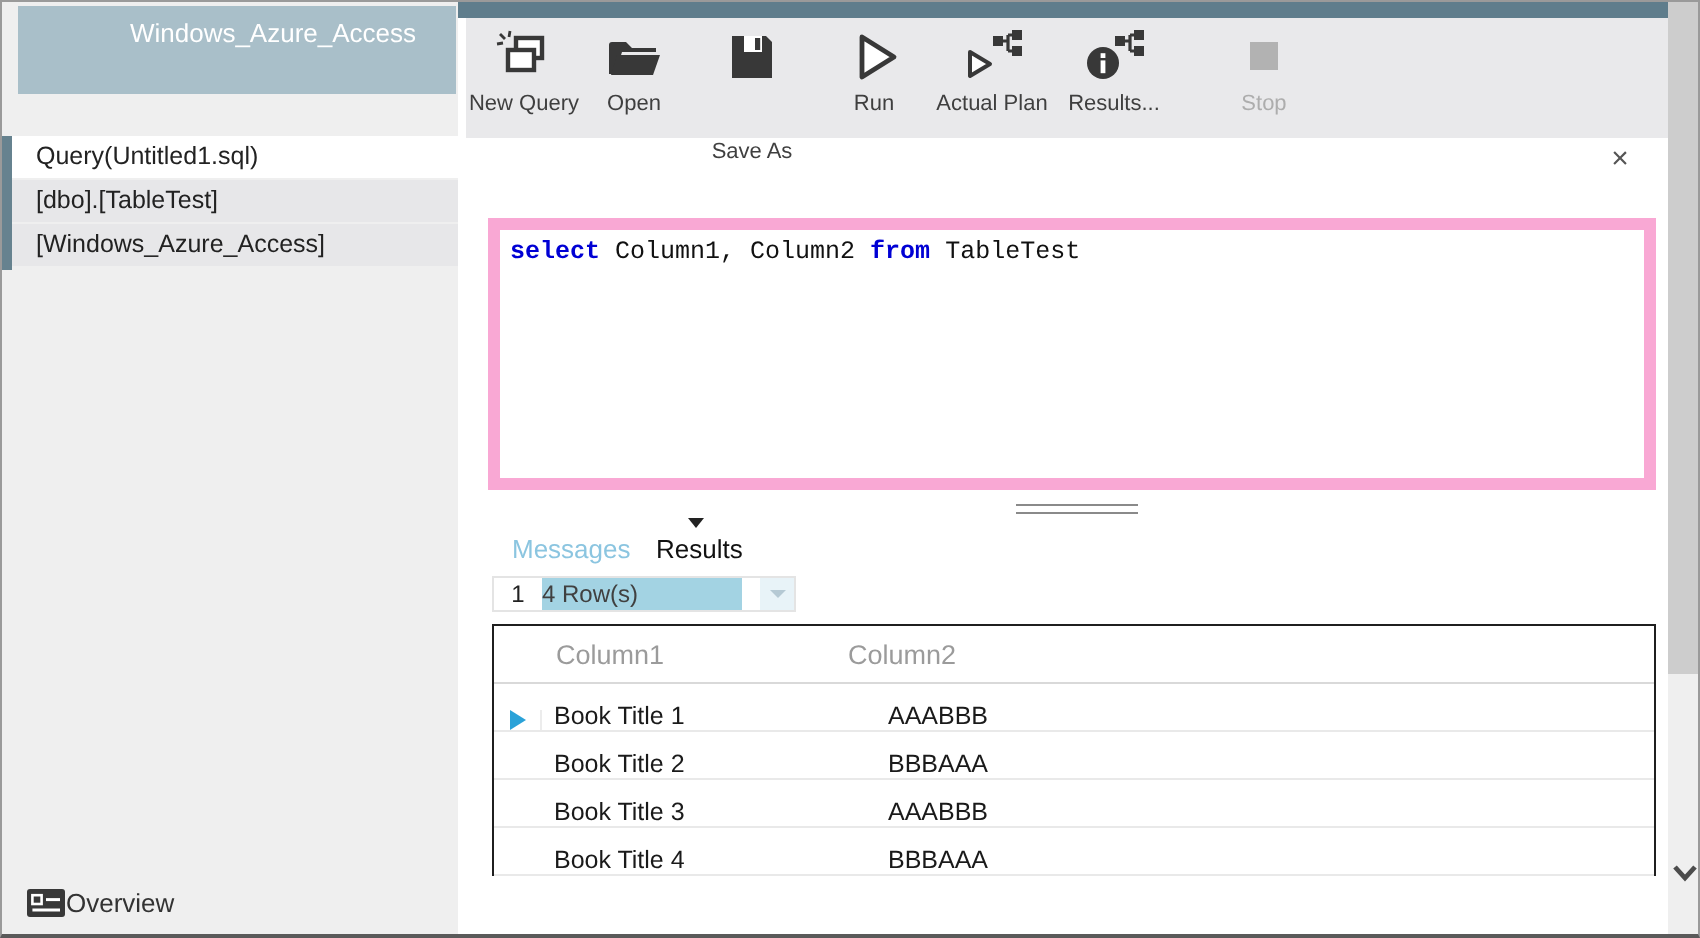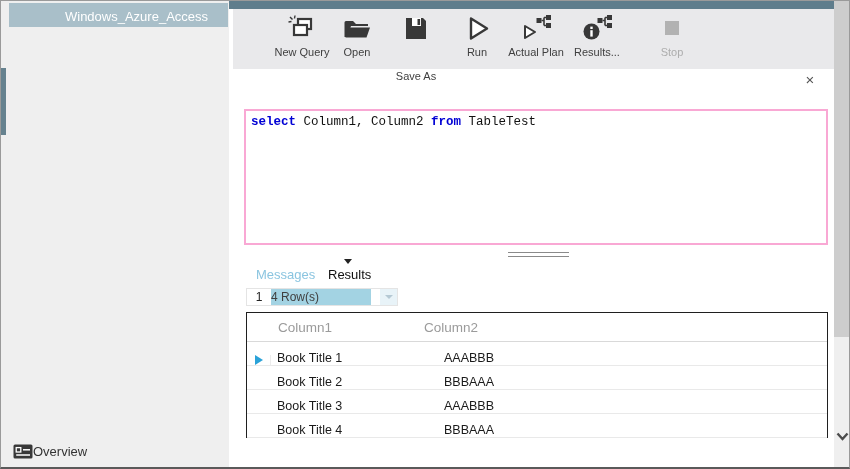--- a/index.html
+++ b/index.html
@@ -3,45 +3,45 @@
 <meta charset="utf-8">
 <style>
   * { box-sizing: border-box; margin: 0; padding: 0; }
   html,body { width:850px; height:469px; }
   body { font-family: "Liberation Sans", sans-serif; background:#fff; }
   .screen { position:relative; width:850px; height:469px; background:#fff; overflow:hidden;
             border:1px solid #9a9a9a; border-bottom:2px solid #5a5a5a; }
 
   
   .sidebar { position:absolute; left:0; top:0; width:228px; height:469px; background:#efefef; }
-  .sidebar-header { position:absolute; left:8px; top:2px; width:219px; height:24px;
+  .sidebar-header { position:absolute; left:8px; top:2px; width:219px; height:44px;
                     background:#a9bfc9; color:#fff; font-size:13px; line-height:28px; text-align:center;padding-left:36px; }
   .section-row { position:absolute; left:10px; top:47px; height:18px; display:flex; align-items:center; gap:6px; }
   .section-title { font-size:13.5px; color:#333; }
   .sidebar-accent { position:absolute; left:0; top:67px; width:5px; height:67px; background:#66828f; }
   .side-items { position:absolute; left:5px; top:67px; width:223px; }
   .side-item { height:21px; line-height:21px; font-size:12.5px; color:#222; padding-left:12px;
                margin-bottom:1px; background:#e7e7e9; cursor:default; white-space:nowrap; overflow:hidden; }
   .side-item.selected { background:#ffffff; }
   .overview-row { position:absolute; left:12px; top:443px; display:flex; align-items:center; }
   .overview-label { font-size:13px; color:#333; }
 
   
   .top-accent { position:absolute; left:228px; top:0; width:605px; height:8px; background:#5f7d8c; }
   .toolbar { position:absolute; left:232px; top:8px; width:601px; height:60px; background:#e9e9eb; }
-  .tbtn { position:absolute; top:5px; display:flex; flex-direction:column; align-items:center; cursor:default;margin-left:40px; }
+  .tbtn { position:absolute; top:5px; display:flex; flex-direction:column; align-items:center; cursor:default; }
   .tbtn .ticon { width:30px; height:30px; }
   .tbtn .tlabel { font-size:11px; color:#3f3f3f; margin-top:2px; white-space:nowrap; }
   .tbtn.disabled .tlabel { color:#adadad; }
   .close-btn { position:absolute; left:800px; top:70px; width:18px; height:18px; font-size:15px;
                color:#555; text-align:center; line-height:18px; cursor:default; }
 
   
   .editor { position:absolute; left:243px; top:108px; width:584px; height:136px;
-            border:2px solid #f9a8d4; background:#fff; }
+            border:6px solid #f9a8d4; background:#fff; }
   .sql-line { padding:4px 0 0 5px; font-family:"Liberation Mono","DejaVu Sans Mono",monospace;
               font-size:12.5px; white-space:pre; color:#111; }
   .sql-line .kw { color:#0000d4; font-weight:bold; }
 
   
   .splitter { position:absolute; left:507px; top:251px; width:61px; height:5px;
               border-top:1.5px solid #8a8a8a; border-bottom:1.5px solid #8a8a8a; cursor:row-resize; }
 
   
   .tab { position:absolute; top:266px; font-size:13px; cursor:default; }
@@ -85,20 +85,25 @@
 </head>
 <body>
 
 <div class="screen">
 
   <div class="sidebar">
     <div class="sidebar-header">Windows_Azure_Access</div>
 
 
     <div class="sidebar-accent"></div>
+    <div class="side-items">
+      <div class="side-item selected">Query(Untitled1.sql)</div>
+      <div class="side-item">[dbo].[TableTest]</div>
+      <div class="side-item">[Windows_Azure_Access]</div>
+    </div>
 
     <div class="overview-row">
       <svg width="20" height="15" viewBox="0 0 20 15">
         <rect x="0.5" y="0.5" width="19" height="14" rx="1.5" fill="#383838"></rect>
         <rect x="3.2" y="3.6" width="4.6" height="4.4" fill="none" stroke="#fff" stroke-width="1.3"></rect>
         <line x1="10" y1="5.8" x2="17" y2="5.8" stroke="#fff" stroke-width="1.5"></line>
         <line x1="3.2" y1="11" x2="17" y2="11" stroke="#fff" stroke-width="1.5"></line>
       </svg>
       <span class="overview-label">Overview</span>
     </div>

